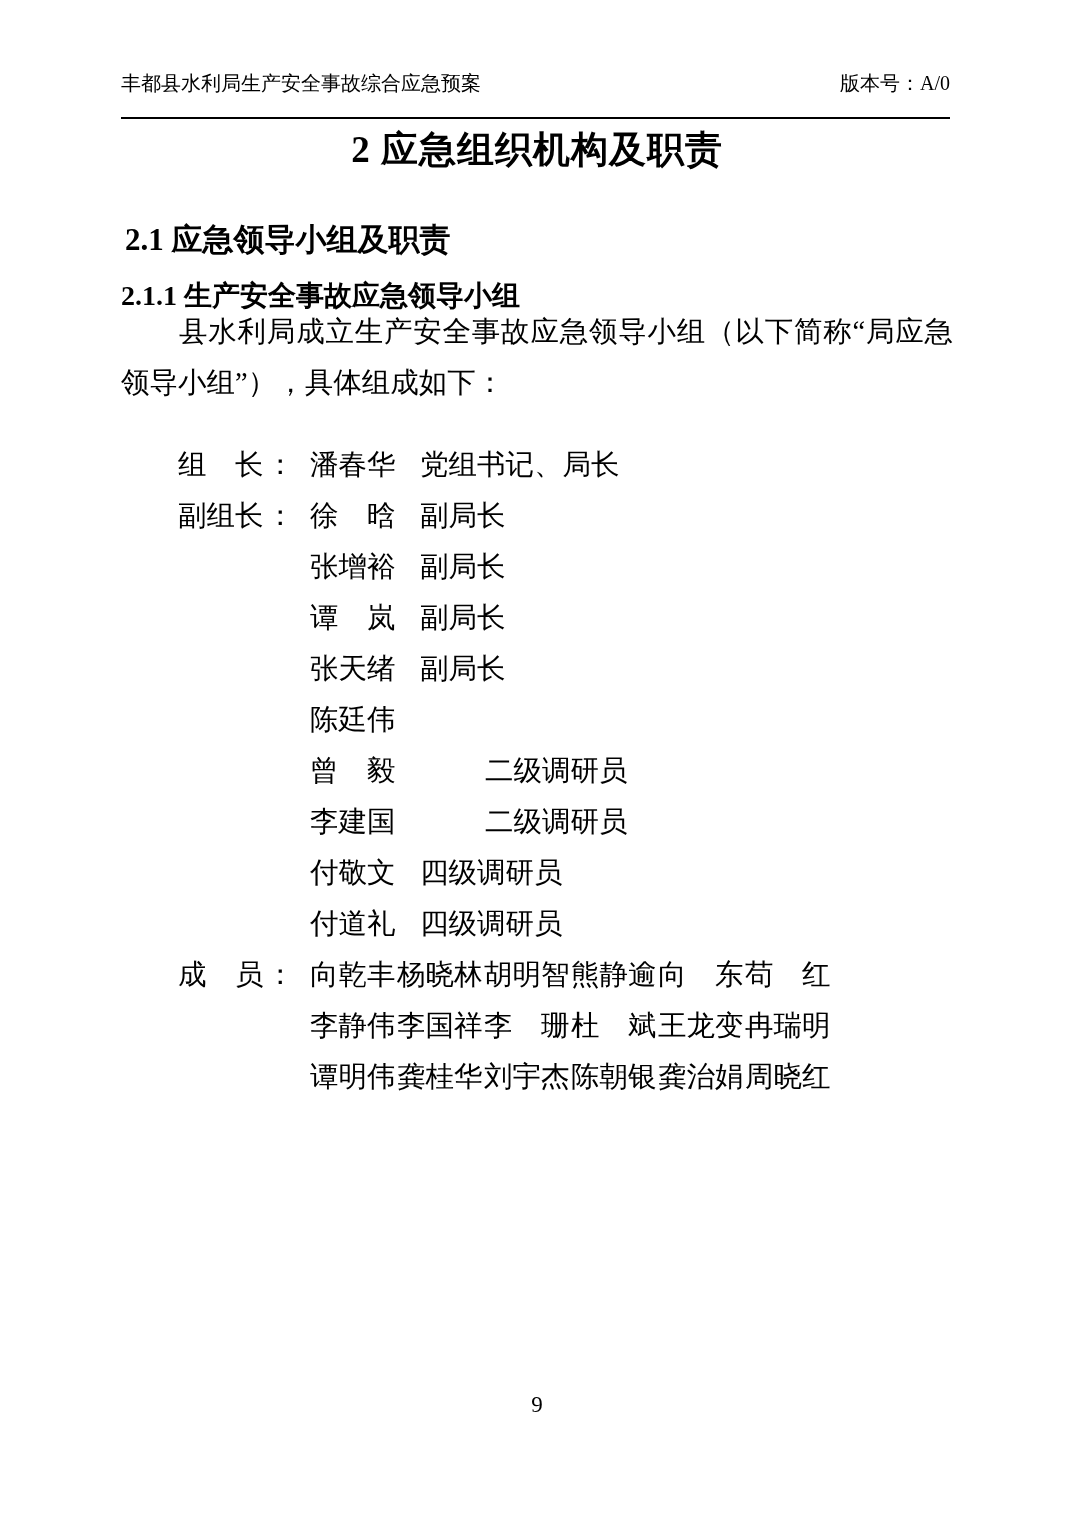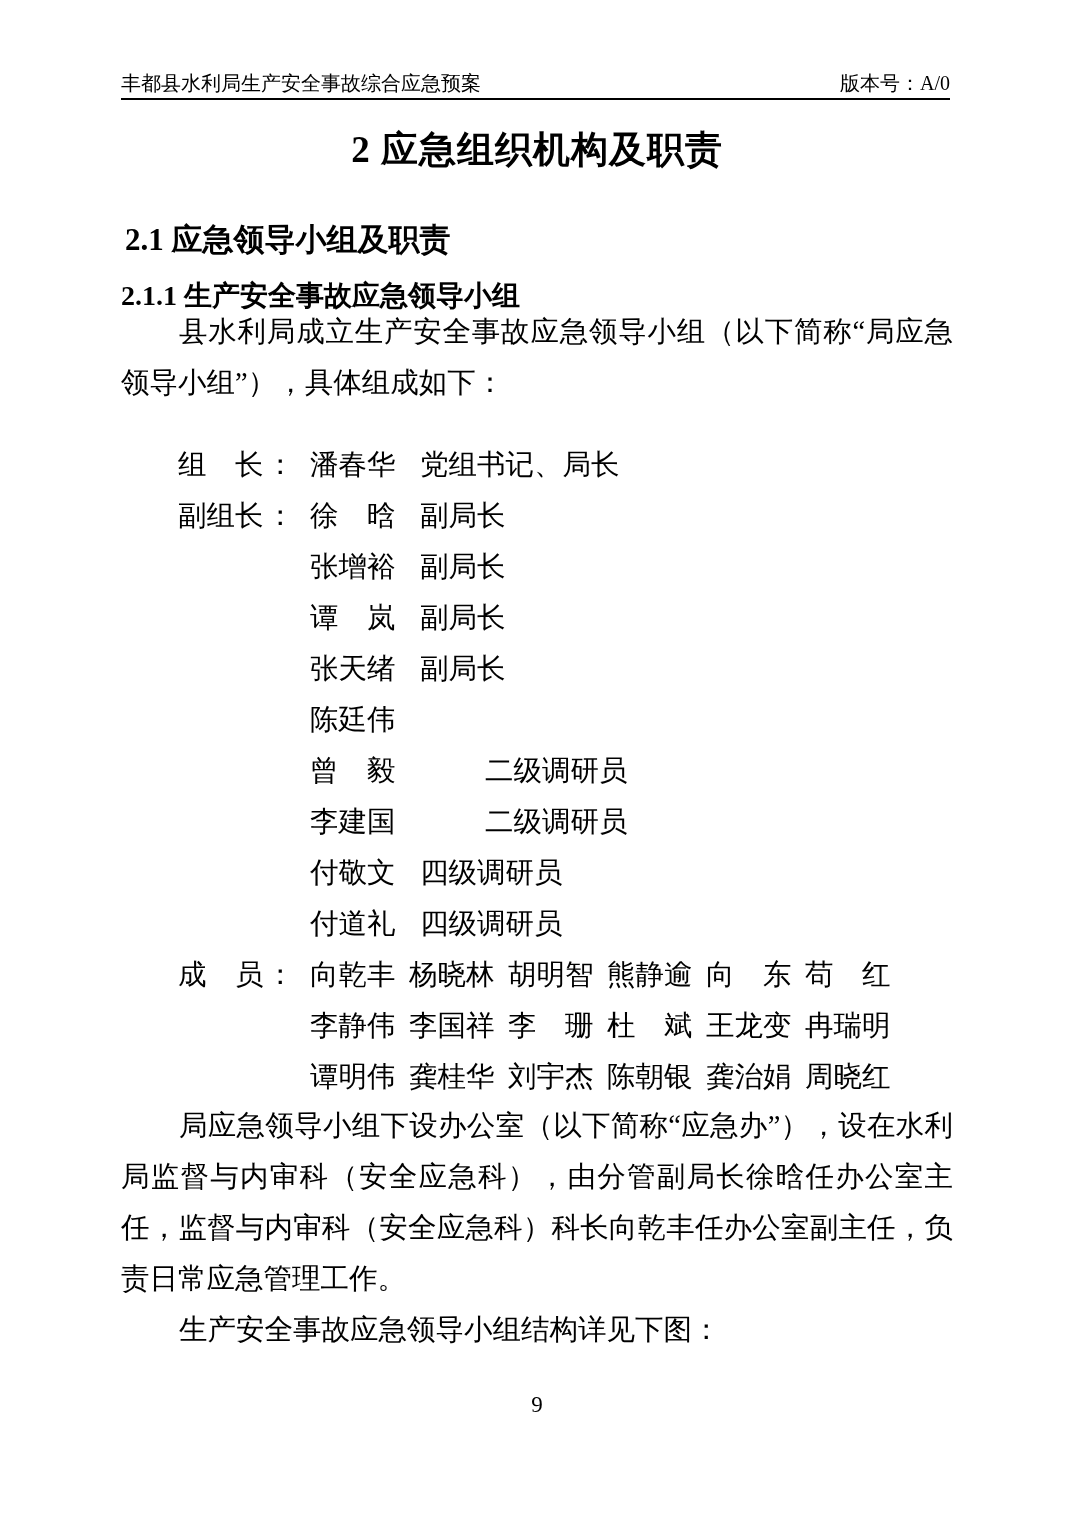--- a/index.html
+++ b/index.html
@@ -11,21 +11,21 @@
     color:#000000;
     font-family:"Liberation Serif","DejaVu Serif",serif;
     overflow:hidden;
   }
   .hdr{
     position:absolute;
     top:70px;left:121px;width:829px;
     display:flex;justify-content:space-between;align-items:center;
     font-size:20px;
     border-bottom:2px solid #000;
-    padding-bottom:1px;
+    padding-bottom:20px;
   }
   .chapter-title{
     position:absolute;
     top:122px;left:0;width:100%;
     text-align:center;
     font-size:37px;
     font-weight:bold;
     line-height:56px;
     letter-spacing:1px;
   }
@@ -54,21 +54,21 @@
   .rrow{
     display:flex;
     align-items:flex-end;
     height:51px;
     white-space:nowrap;
   }
   .rlabel{display:inline-block;width:88px;}
   .rcolon{display:inline-block;width:44px;}
   .rname{display:inline-block;width:96px;margin-right:14px;}
   .rrow.wide .rname{width:140px;margin-right:35px;}
-  .mnames{display:flex;gap:12px;}
+  .mnames{display:flex;gap:0;}
   .mname{display:inline-block;min-width:87px;}
   .paras{
     position:absolute;
     top:1100px;left:121px;width:832px;
     font-size:28.5px;line-height:51px;
     text-align:justify;
   }
   .paras p{margin:0;text-indent:58px;}
   .pgnum{
     position:absolute;
@@ -200,20 +200,16 @@
         <span class="mname">龚桂华</span>
         <span class="mname">刘宇杰</span>
         <span class="mname">陈朝银</span>
         <span class="mname">龚治娟</span>
         <span class="mname">周晓红</span>
       </span>
     </div>
 
   </div>
 
-  <div class="paras">
-    <p>局应急领导小组下设办公室（以下简称“应急办”），设在水利局监督与内审科（安全应急科），由分管副局长徐晗任办公室主任，监督与内审科（安全应急科）科长向乾丰任办公室副主任，负责日常应急管理工作。</p>
-    <p>生产安全事故应急领导小组结构详见下图：</p>
-  </div>
 
   <div class="pgnum">9</div>
 
 </div>
 
 </body></html>

